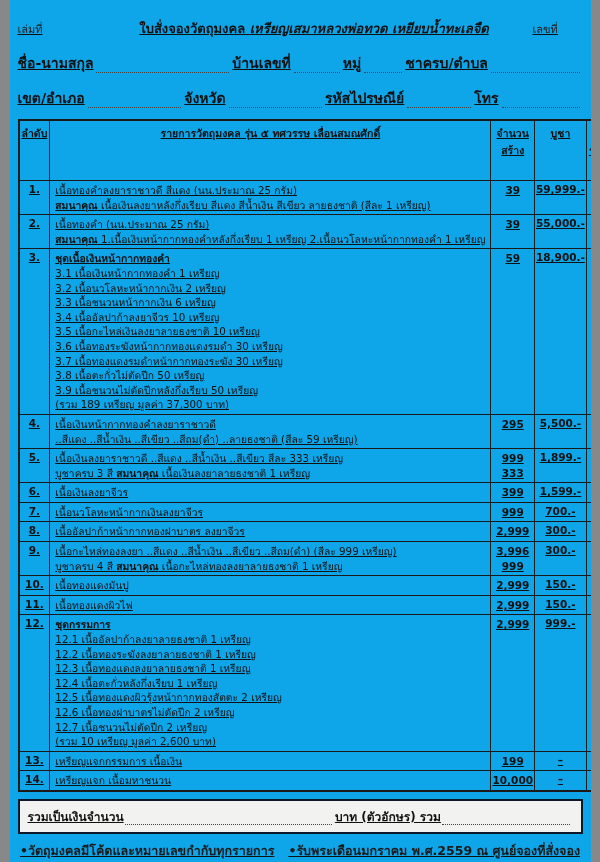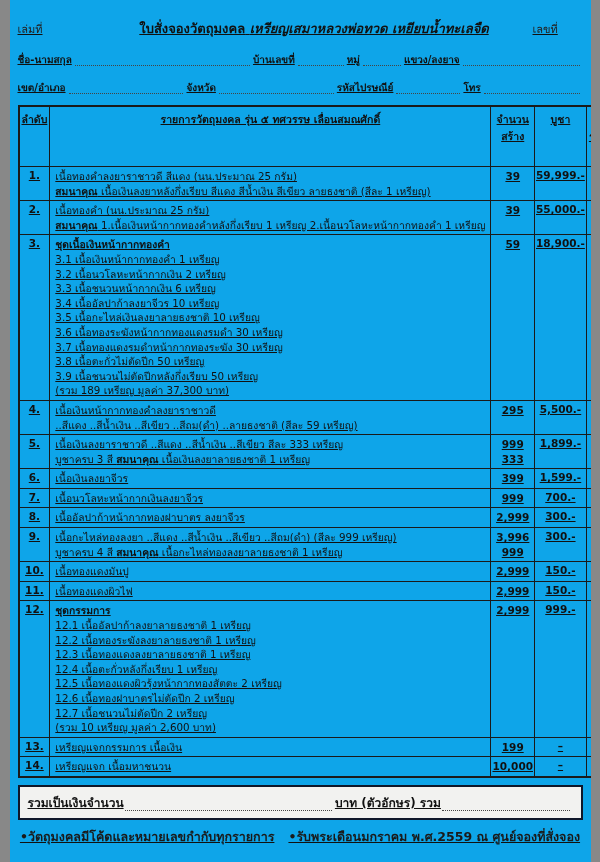--- a/index.html
+++ b/index.html
@@ -13,21 +13,21 @@
   
   .top{display:flex;align-items:flex-start;margin-top:12px;}
   .corner{width:78px;font-size:11px;color:#222;padding-top:2px;}
   .corner.right{width:50px;text-align:left;}
   .titles{flex:1;text-align:center;}
   .t1{font-size:13px;font-weight:bold;white-space:nowrap;}
   .t1 .it{font-style:italic;}
   .t2{font-family:"DejaVu Serif","Liberation Serif",serif;
       font-size:27px;font-weight:bold;font-style:italic;margin-top:2px;line-height:1.1;}
   
-  .fline{display:flex;align-items:flex-end;font-size:10px;font-weight:bold;
+  .fline{display:flex;align-items:flex-end;font-size:14px;font-weight:bold;
          margin-top:13px;white-space:nowrap;}
   .fline .lbl{padding:0 2px 0 0;}
   .dots{flex:1;border-bottom:1.5px dotted #444;height:12px;margin:0 3px 1px 1px;min-width:18px;}
   .dots.f3{flex:3;} .dots.f2{flex:2;} .dots.f12{flex:1.2;}
   .dots.w50{flex:none;width:46px;} .dots.w40{flex:none;width:38px;}
   .dots.w70{flex:none;width:64px;}
   
   table.items{width:100%;border-collapse:collapse;margin-top:10px;
               border:2px solid #1a1a1a;}
   table.items th,table.items td{border:1px solid #1a1a1a;vertical-align:top;}
@@ -61,21 +61,21 @@
     <div class="corner right">เลขที่</div>
   </div>
 
   <div class="fline">
     <span class="lbl">ชื่อ-นามสกุล</span>
     <span class="dots f3"></span>
     <span class="lbl">บ้านเลขที่</span>
     <span class="dots w50"></span>
     <span class="lbl">หมู่</span>
     <span class="dots w40"></span>
-    <span class="lbl">แขวง/ลงยาจ</span>
+    <span class="lbl">ชาครบ/ตำบล</span>
     <span class="dots f2"></span>
   </div>
 
   <div class="fline">
     <span class="lbl">เขต/อำเภอ</span>
     <span class="dots f12"></span>
     <span class="lbl">จังหวัด</span>
     <span class="dots f12"></span>
     <span class="lbl">รหัสไปรษณีย์</span>
     <span class="dots w70"></span>

